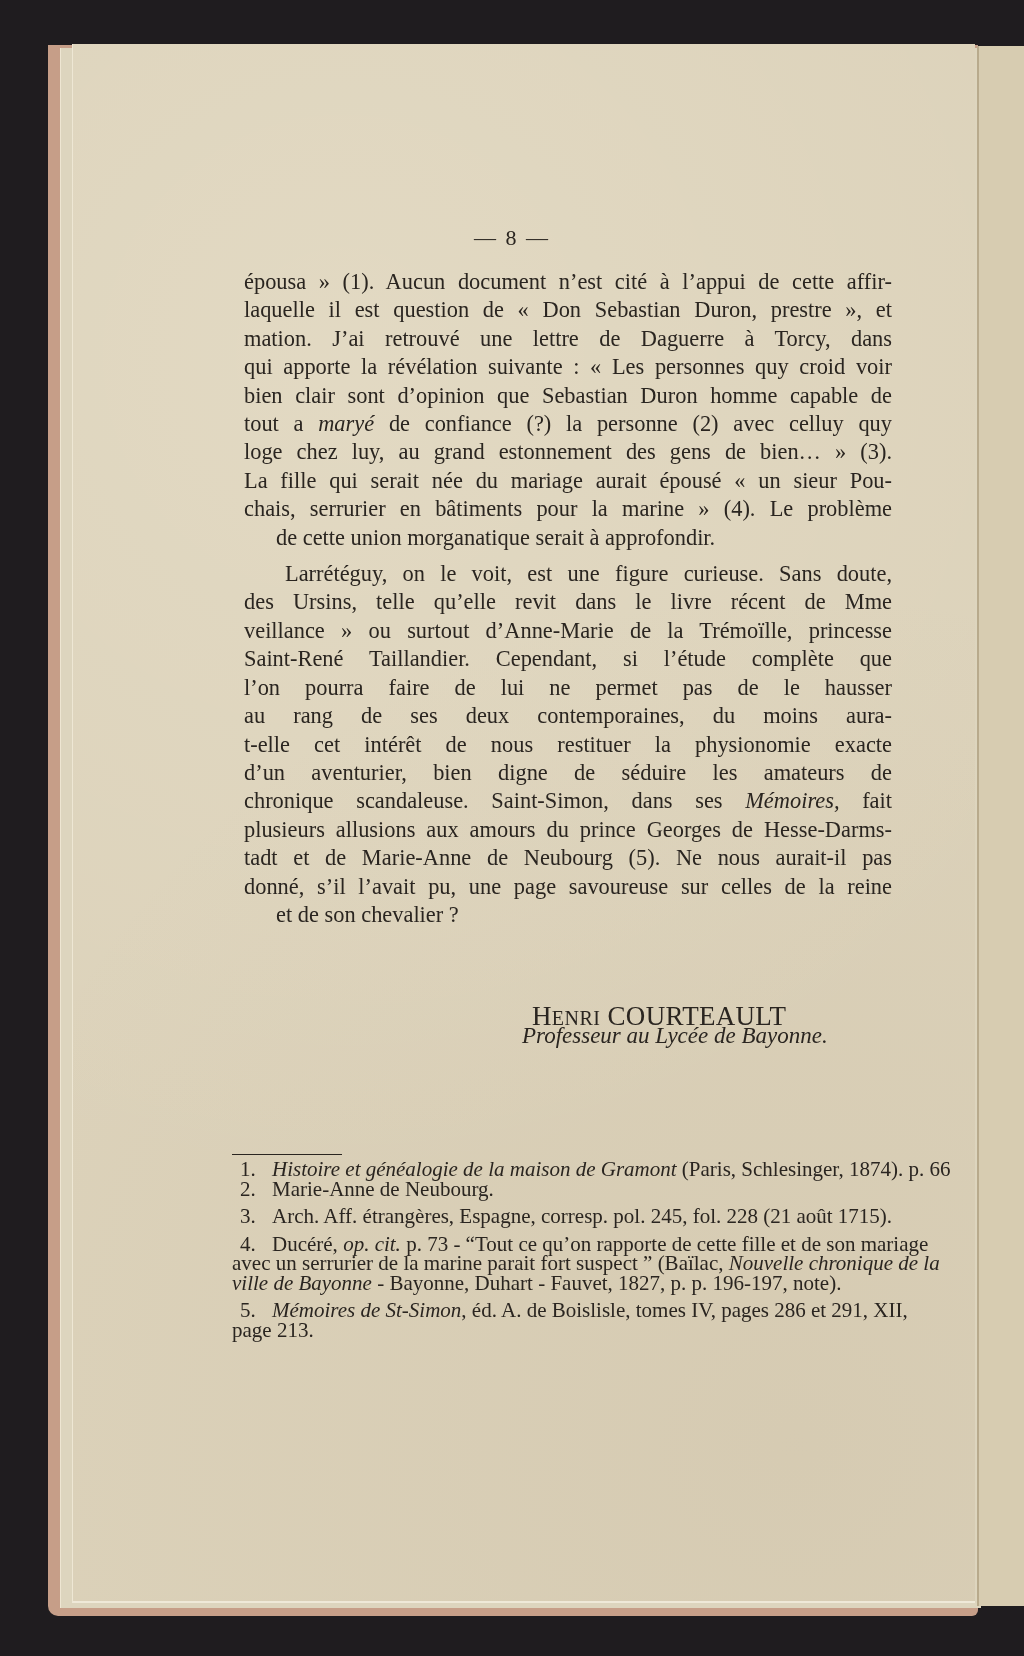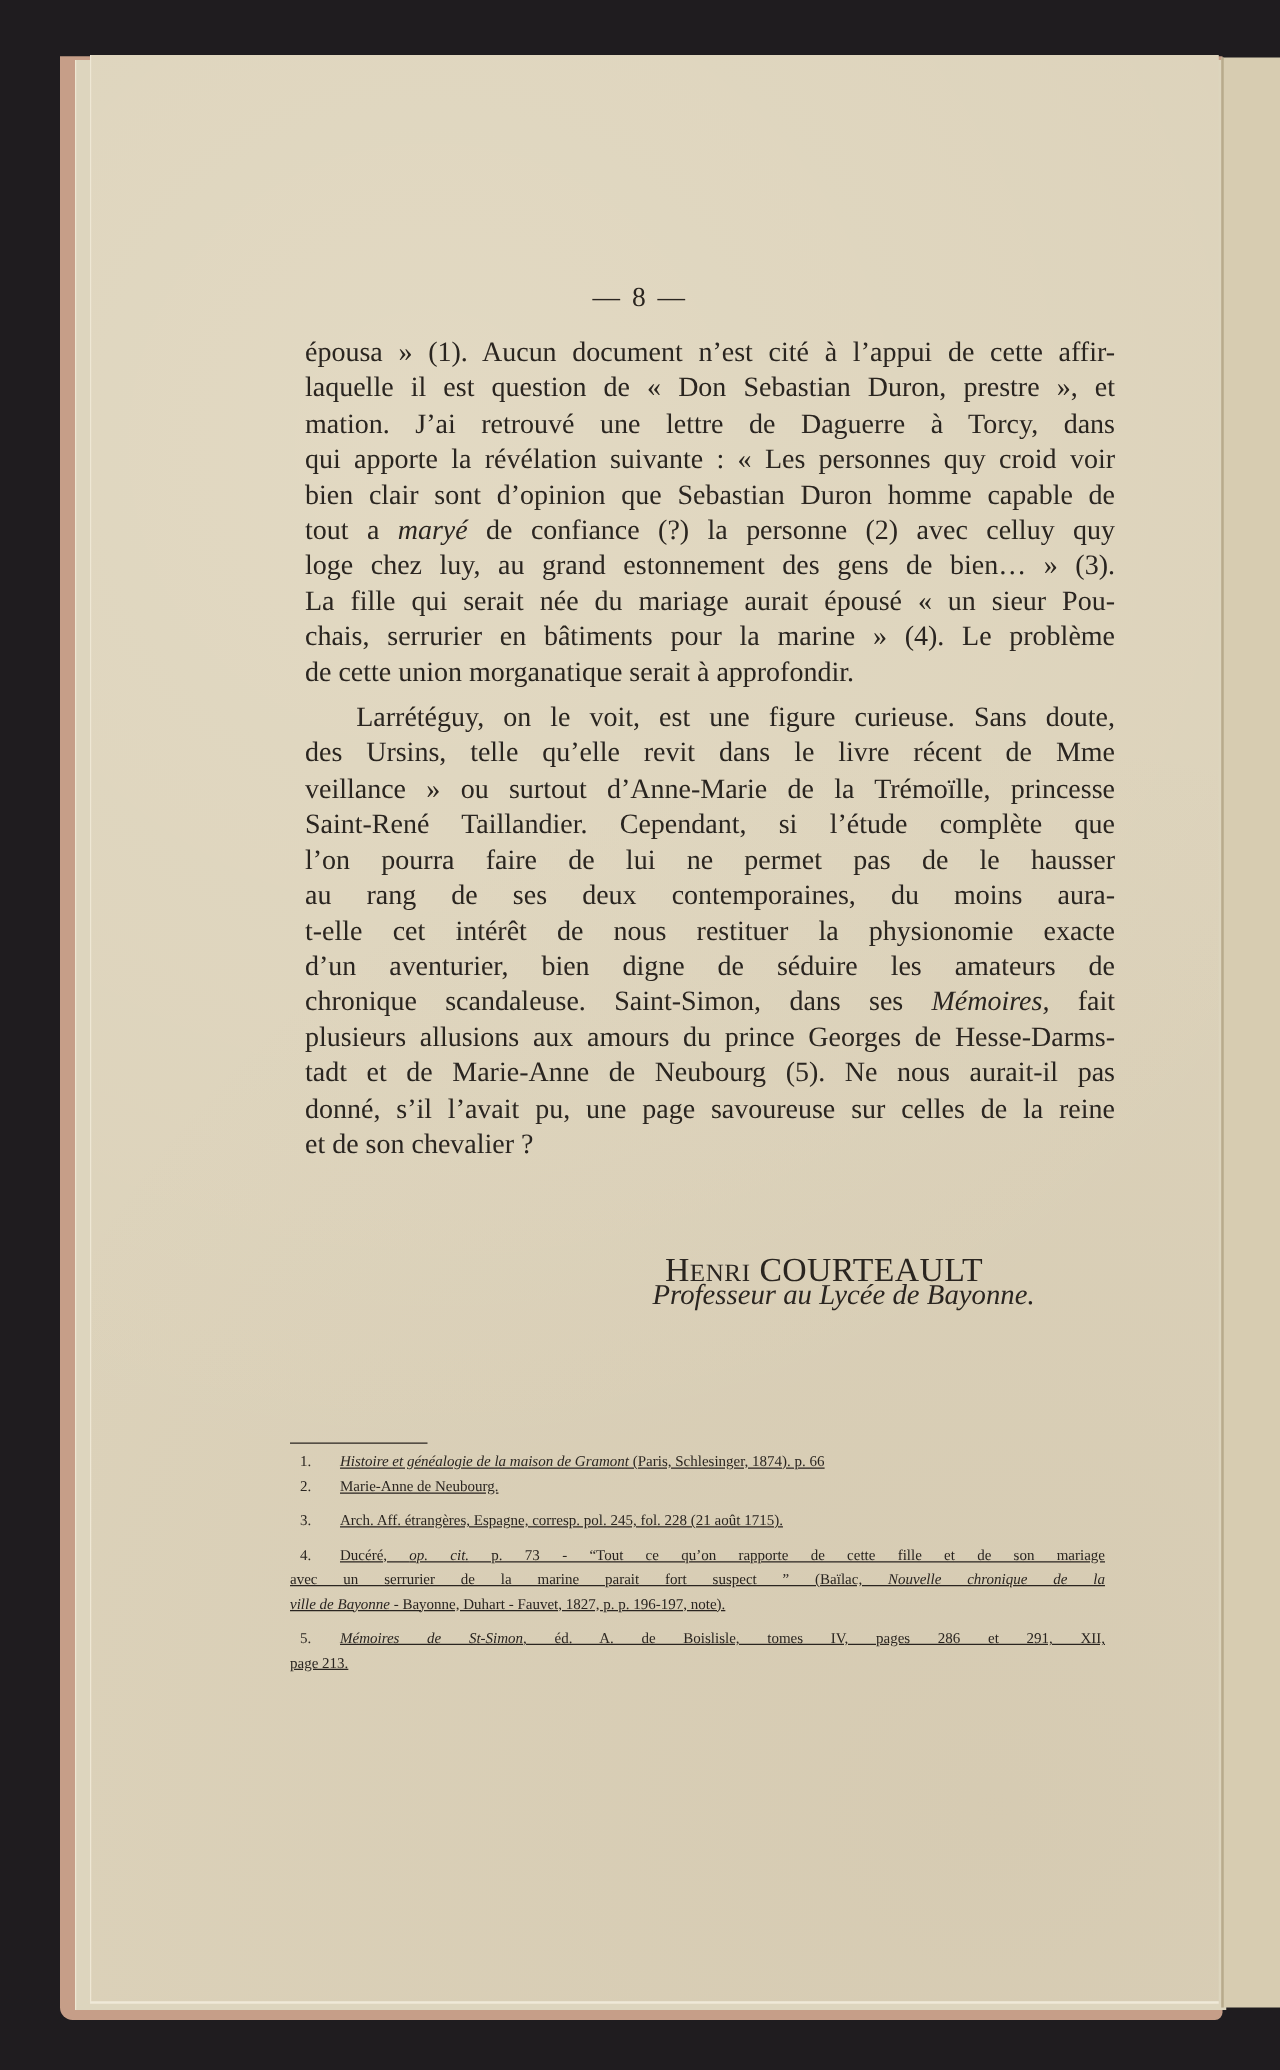--- a/index.html
+++ b/index.html
@@ -39,41 +39,41 @@
       text-align: center; font-size: 22px; letter-spacing: 2px;
     }
     .body-text {
       position: absolute; left: 244px; top: 268px; width: 648px;
       font-size: 22.4px; line-height: 28.4px; font-family: Liberation Serif, serif;
     }
     .line {
       display: block; white-space: nowrap;
       text-align: justify; text-align-last: justify;
     }
-    .line.last { text-align-last: left; }
+    .line.last { text-align-last: left; margin-left: 32px; }
     .line.indent { padding-left: 41px; }
     .para-gap { height: 8px; }
     i { font-style: italic; }
     .signature {
       position: absolute; left: 0; width: 100%; top: 985px;
     }
     .sig-name {
       position: absolute; left: 532px; top: 16px; font-size: 27px; letter-spacing: 0.3px;
     }
     .sig-name .sc { font-size: 20px; letter-spacing: 0.5px; }
     .sig-role {
       position: absolute; left: 522px; top: 38px; font-size: 23px; font-style: italic;
     }
     .fn-rule {
       position: absolute; left: 232px; top: 1154px; width: 110px; height: 0;
       border-top: 1.4px solid #2a2520;
     }
     .footnotes {
       position: absolute; left: 232px; top: 1160px; width: 652px;
-      font-size: 12px; line-height: 19.5px; text-decoration: underline;
+      font-size: 21px; line-height: 19.5px;
     }
     .fn { display: block; }
     .fn .num { display: inline-block; width: 40px; padding-left: 8px; box-sizing: border-box; }
     .fn-line { display: block; white-space: nowrap; text-align: justify; text-align-last: justify; }
     .fn-line.last { text-align-last: left; }
     .fn-gap { height: 8px; }
   </style>
 </head>
 <body>
 

